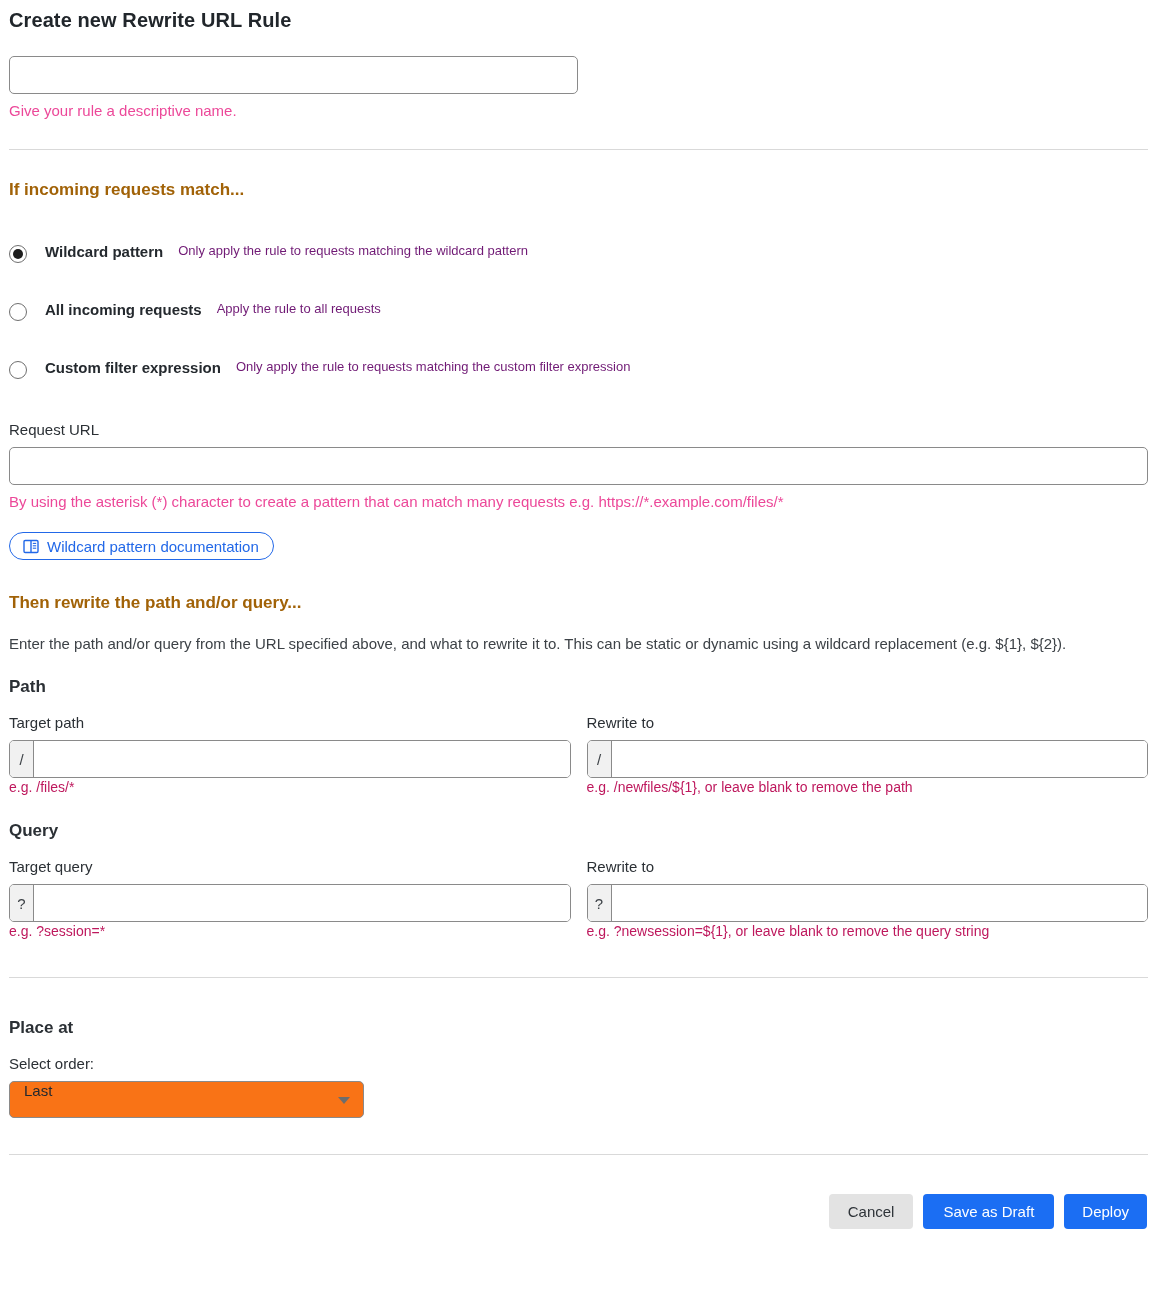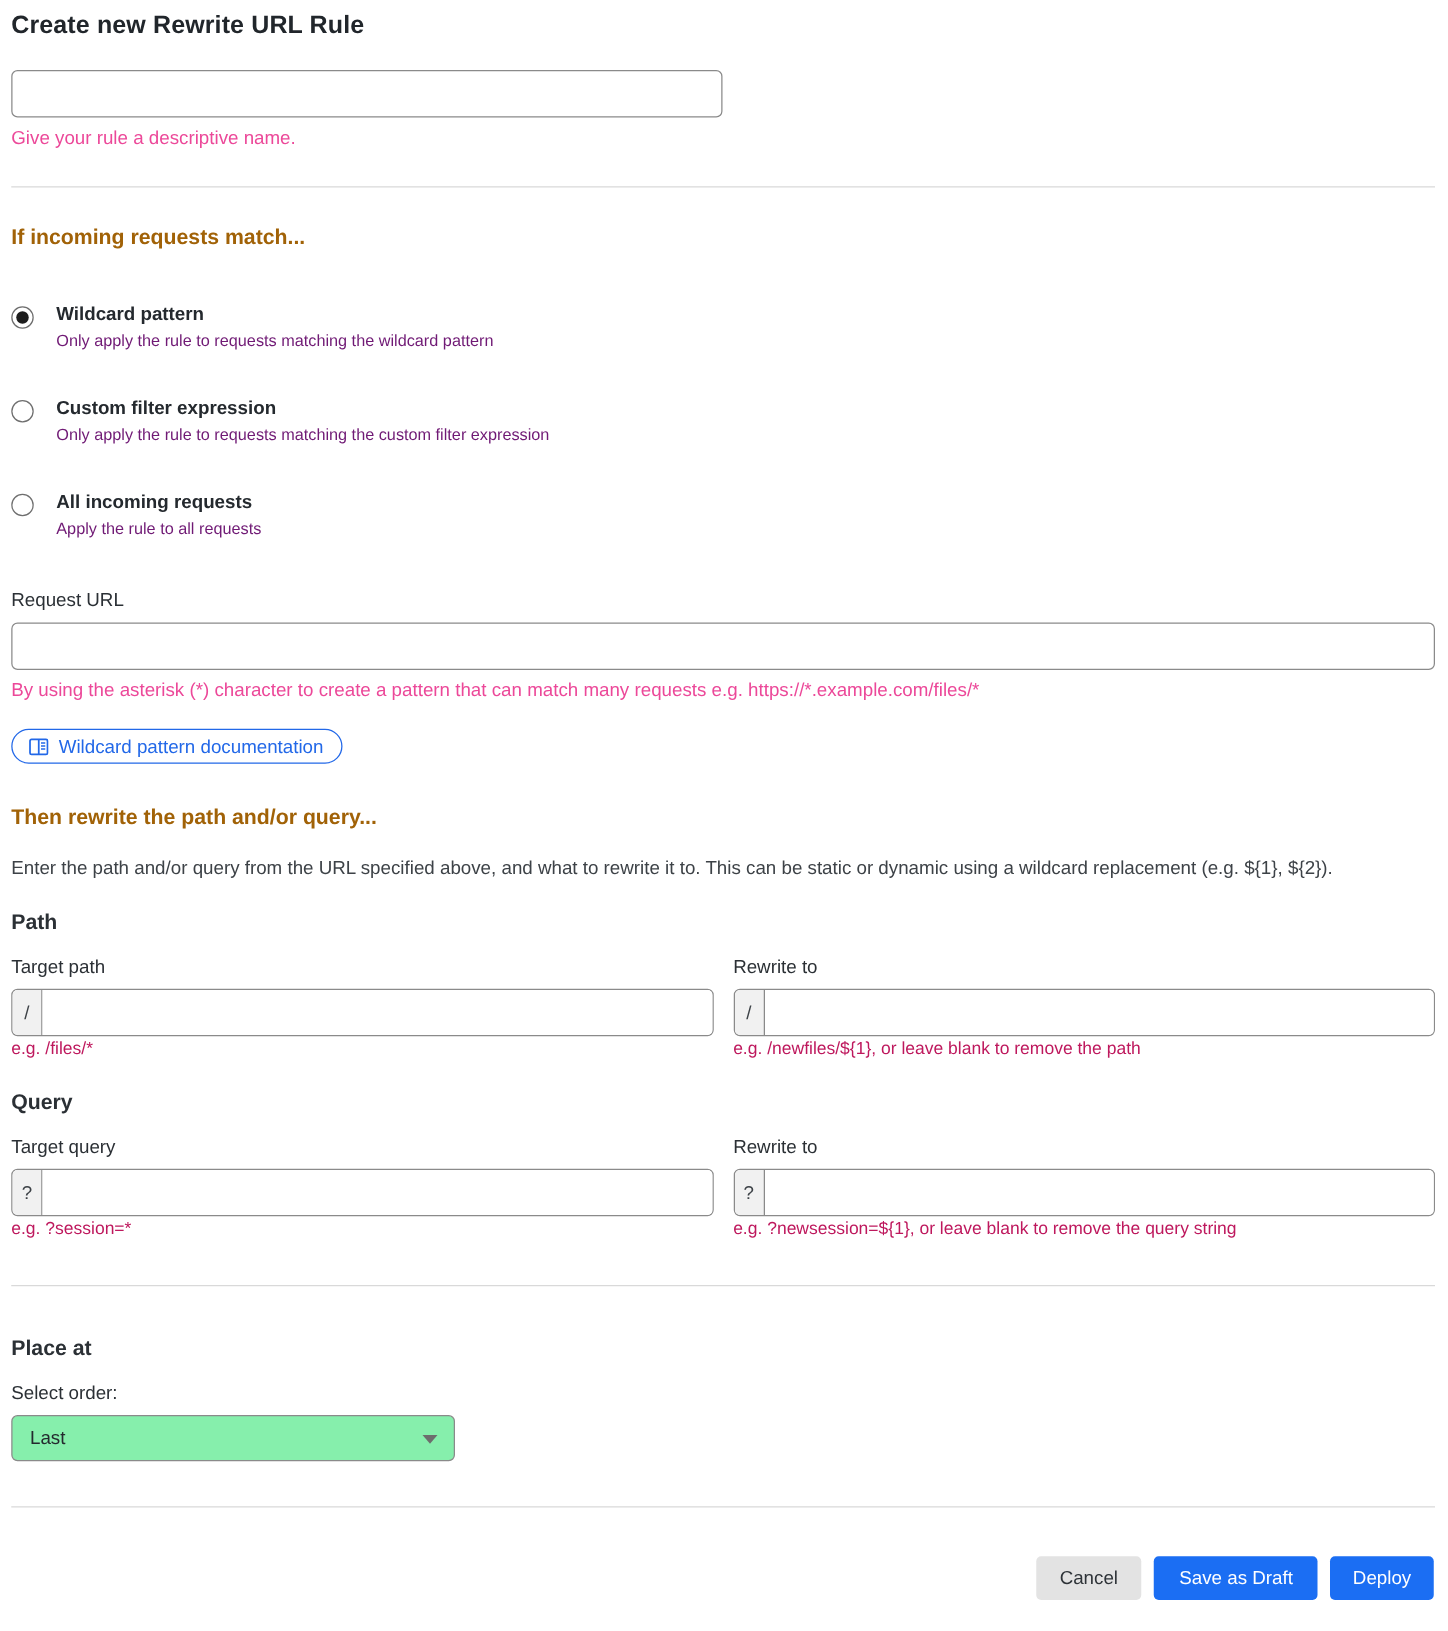--- a/index.html
+++ b/index.html
@@ -85,21 +85,21 @@
     background: #fff;
   }
   .radio-circle.checked::after {
     content: "";
     position: absolute;
     left: 3px; top: 3px;
     width: 10px; height: 10px;
     border-radius: 50%;
     background: #1d1d1d;
   }
-  .radio-texts { display: flex; flex-direction: column; gap: 5px; }
+  .radio-texts { display: flex; flex-direction: row; gap: 15px; }
   .radio-label { font-size: 15px; font-weight: 700; color: #24292e; }
   .radio-desc  { font-size: 13px; color: #701a75; }
 
   .request-url-block { margin-top: 42px; }
   .request-url-block .text-input { width: 1139px; }
 
   .docs-pill {
     margin-top: 22px;
     display: inline-flex;
     align-items: center;
@@ -176,27 +176,26 @@
   
   .place-heading { margin-top: 40px; }
   .select-label { margin-top: 17px; margin-bottom: 0; }
   .select-box {
     margin-top: 9px;
     width: 355px;
     height: 37px;
     border: 1px solid #8a8a8a;
     border-radius: 5px;
     display: flex;
-    align-items: center;
     padding: 0 14px;
     font-size: 15px;
     color: #24292e;
     position: relative;
     cursor: pointer;
-    background: #86efac;
+    background: #f97316;
   }
   .select-caret {
     position: absolute;
     right: 13px;
     top: 50%;
     margin-top: -3px;
     width: 0; height: 0;
     border-left: 6px solid transparent;
     border-right: 6px solid transparent;
     border-top: 7px solid #6d6d6d;
@@ -257,30 +256,30 @@
       <span class="radio-circle checked"></span>
       <span class="radio-texts">
         <span class="radio-label">Wildcard pattern</span>
         <span class="radio-desc">Only apply the rule to requests matching the wildcard pattern</span>
       </span>
     </div>
 
     <div class="radio-option">
       <span class="radio-circle"></span>
       <span class="radio-texts">
-        <span class="radio-label">Custom filter expression</span>
-        <span class="radio-desc">Only apply the rule to requests matching the custom filter expression</span>
+        <span class="radio-label">All incoming requests</span>
+        <span class="radio-desc">Apply the rule to all requests</span>
       </span>
     </div>
 
     <div class="radio-option">
       <span class="radio-circle"></span>
       <span class="radio-texts">
-        <span class="radio-label">All incoming requests</span>
-        <span class="radio-desc">Apply the rule to all requests</span>
+        <span class="radio-label">Custom filter expression</span>
+        <span class="radio-desc">Only apply the rule to requests matching the custom filter expression</span>
       </span>
     </div>
 
   </div>
 
   <div class="request-url-block">
     <label class="field-label">Request URL</label>
     <input class="text-input" type="text" value="" style="">
     <div class="helper">By using the asterisk (*) character to create a pattern that can match many requests e.g. https://*.example.com/files/*</div>
 

